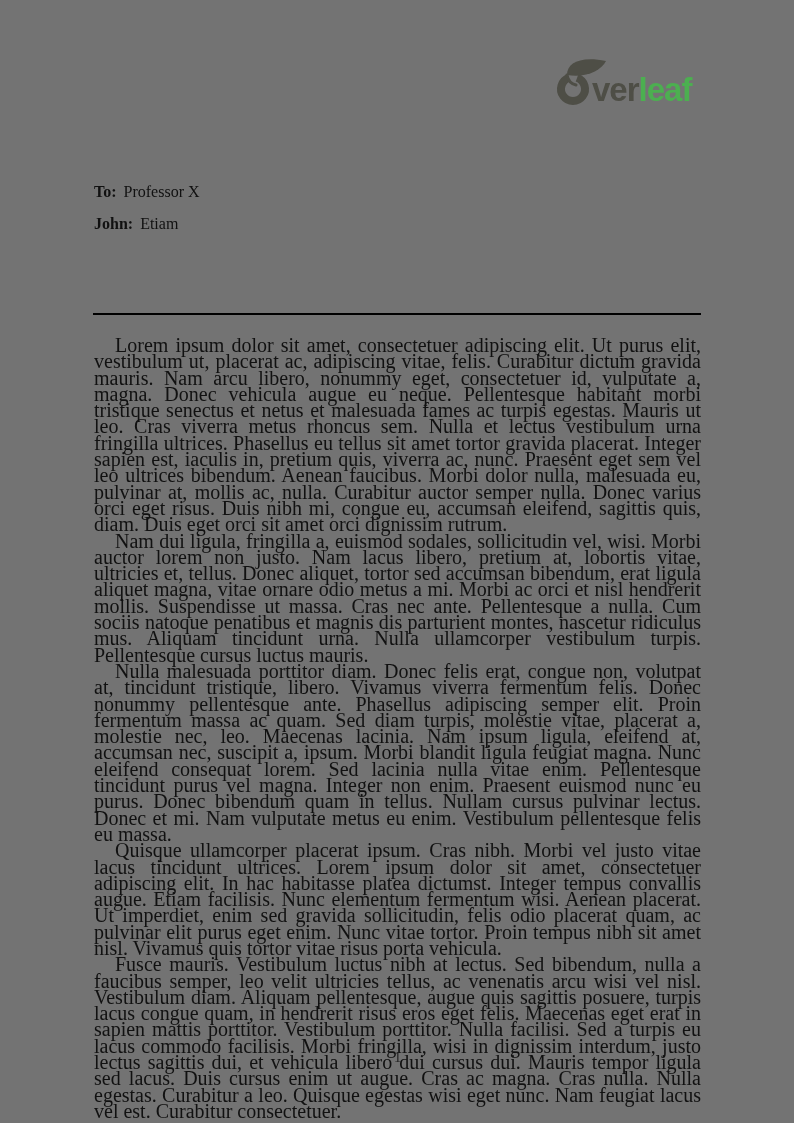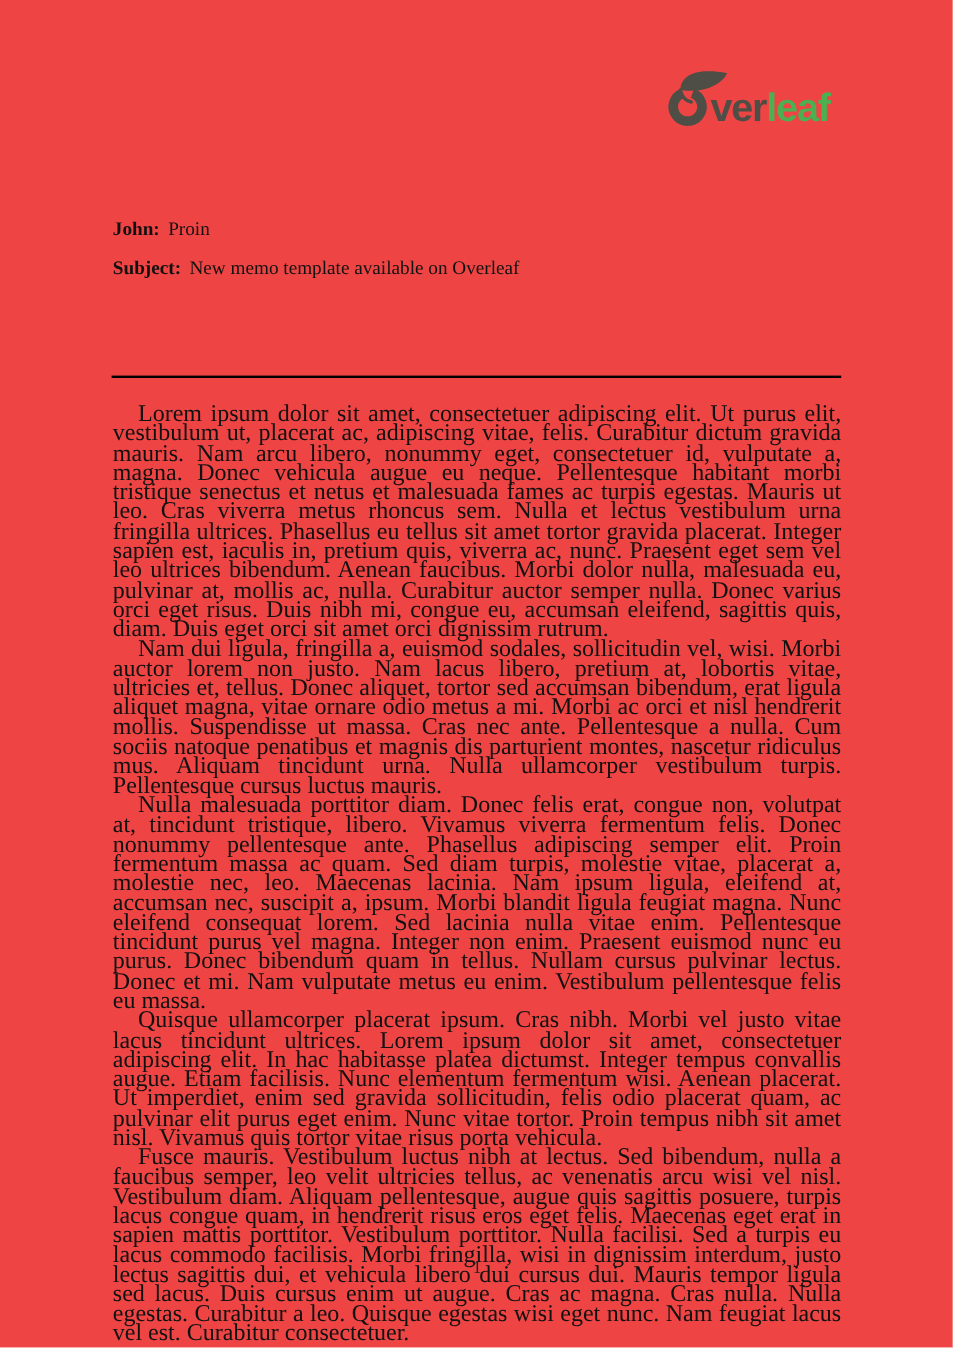--- a/index.html
+++ b/index.html
@@ -1,20 +1,20 @@
 <!DOCTYPE html>
 <html><head>
 <meta charset="utf-8">
 <style>
   html, body { margin: 0; padding: 0; background: #ffffff; }
   .page {
     position: relative;
     width: 794px;
     height: 1123px;
-    background: #ef4444;
+    background: #737373;
     overflow: hidden;
     font-family: "Liberation Serif", serif;
     color: #111111;
   }
 
   
   .logo {
     position: absolute;
     top: 58px;
     right: 78px;
@@ -81,24 +81,24 @@
       <path d="M 13 17 C 13 5, 26 -2, 52 3 C 47 13, 32 20, 13 17 Z" fill="#4E4E46"></path>
 
       <path d="M 13 17 C 14 22, 17 26, 22 27" fill="none" stroke="#4E4E46" stroke-width="3" stroke-linecap="round"></path>
 
       <text x="38" y="43" font-family="Liberation Sans, sans-serif" font-weight="bold" font-size="33" letter-spacing="-1"><tspan fill="#4E4E46">ver</tspan><tspan fill="#4CAF50">leaf</tspan></text>
     </svg>
   </div>
 
   <div class="memo-fields">
     <div class="field">
-      <span class="flabel">John:</span><span>Proin</span>
+      <span class="flabel">To:</span><span>Professor X</span>
     </div>
     <div class="field">
-      <span class="flabel">Subject:</span><span>New memo template available on Overleaf</span>
+      <span class="flabel">John:</span><span>Etiam</span>
     </div>
   </div>
 
   <div class="memo-rule"></div>
 
   <div class="memo-body" lang="la">
     <p>Lorem ipsum dolor sit amet, consectetuer adipiscing elit. Ut purus elit, vestibulum ut, placerat ac, adipiscing vitae, felis. Curabitur dictum gravida mauris. Nam arcu libero, nonummy eget, consectetuer id, vulputate a, magna. Donec vehicula augue eu neque. Pellentesque habitant morbi tristique senectus et netus et malesuada fames ac turpis egestas. Mauris ut leo. Cras viverra metus rhoncus sem. Nulla et lectus vestibulum urna fringilla ultrices. Phasellus eu tellus sit amet tortor gravida placerat. Integer sapien est, iaculis in, pretium quis, viverra ac, nunc. Praesent eget sem vel leo ultrices bibendum. Aenean faucibus. Morbi dolor nulla, malesuada eu, pulvinar at, mollis ac, nulla. Curabitur auctor semper nulla. Donec varius orci eget risus. Duis nibh mi, congue eu, accumsan eleifend, sagittis quis, diam. Duis eget orci sit amet orci dignissim rutrum.</p>
     <p>Nam dui ligula, fringilla a, euismod sodales, sollicitudin vel, wisi. Morbi auctor lorem non justo. Nam lacus libero, pretium at, lobortis vitae, ultricies et, tellus. Donec aliquet, tortor sed accumsan bibendum, erat ligula aliquet magna, vitae ornare odio metus a mi. Morbi ac orci et nisl hendrerit mollis. Suspendisse ut massa. Cras nec ante. Pellentesque a nulla. Cum sociis natoque penatibus et magnis dis parturient montes, nascetur ridiculus mus. Aliquam tincidunt urna. Nulla ullamcorper vestibulum turpis. Pellentesque cursus luctus mauris.</p>
     <p>Nulla malesuada porttitor diam. Donec felis erat, congue non, volutpat at, tincidunt tristique, libero. Vivamus viverra fermentum felis. Donec nonummy pellentesque ante. Phasellus adipiscing semper elit. Proin fermentum massa ac quam. Sed diam turpis, molestie vitae, placerat a, molestie nec, leo. Maecenas lacinia. Nam ipsum ligula, eleifend at, accumsan nec, suscipit a, ipsum. Morbi blandit ligula feugiat magna. Nunc eleifend consequat lorem. Sed lacinia nulla vitae enim. Pellentesque tincidunt purus vel magna. Integer non enim. Praesent euismod nunc eu purus. Donec bibendum quam in tellus. Nullam cursus pulvinar lectus. Donec et mi. Nam vulputate metus eu enim. Vestibulum pellentesque felis eu massa.</p>
     <p>Quisque ullamcorper placerat ipsum. Cras nibh. Morbi vel justo vitae lacus tincidunt ultrices. Lorem ipsum dolor sit amet, consectetuer adipiscing elit. In hac habitasse platea dictumst. Integer tempus convallis augue. Etiam facilisis. Nunc elementum fermentum wisi. Aenean placerat. Ut imperdiet, enim sed gravida sollicitudin, felis odio placerat quam, ac pulvinar elit purus eget enim. Nunc vitae tortor. Proin tempus nibh sit amet nisl. Vivamus quis tortor vitae risus porta vehicula.</p>

